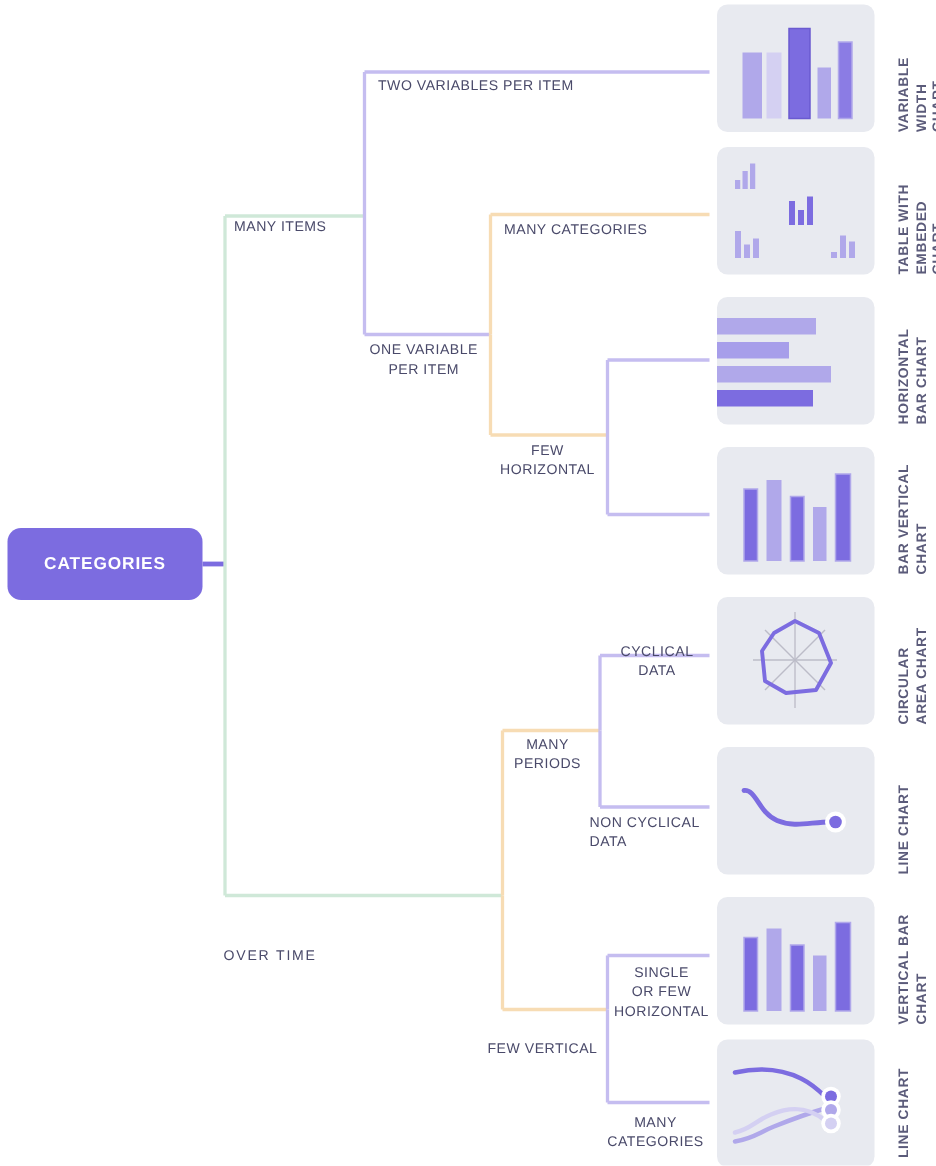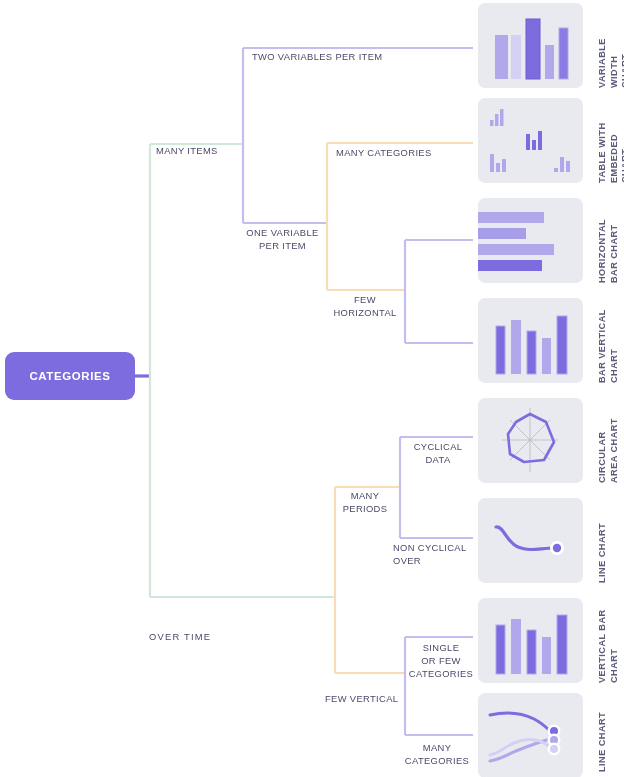--- a/index.html
+++ b/index.html
@@ -126,29 +126,29 @@
   <div class="blabel l" style="left:336px;top:146px;width:140px;">MANY CATEGORIES</div>
 
   <div class="blabel c" style="left:325px;top:293px;width:80px;">FEW
 HORIZONTAL</div>
 
   <div class="blabel c" style="left:331px;top:489px;width:68px;">MANY
 PERIODS</div>
 
   <div class="blabel l" style="left:325px;top:692px;width:90px;">FEW VERTICAL</div>
 
-  <div class="blabel c" style="left:404px;top:440px;width:68px;">CYCLICAL
+  <div class="blabel c" style="left:404px;top:427px;width:68px;">CYCLICAL
 DATA</div>
 
   <div class="blabel l" style="left:393px;top:541px;width:82px;">NON CYCLICAL
-OVER</div>
+DATA</div>
 
   <div class="blabel c" style="left:406px;top:641px;width:70px;">SINGLE
 OR FEW
-CATEGORIES</div>
+HORIZONTAL</div>
 
   <div class="blabel c" style="left:399px;top:741px;width:76px;">MANY
 CATEGORIES</div>
 
   <div class="thumb" style="left:478px;top:3px;">
     <svg viewBox="0 0 105 85">
       <rect x="17" y="32" width="13" height="44" fill="#b0a8ea"></rect>
       <rect x="33" y="32" width="10" height="44" fill="#d4d0f2"></rect>
       <rect x="48" y="16" width="14" height="60" fill="#7c6ce0" stroke="#6a5ad0" stroke-width="1"></rect>
       <rect x="67" y="42" width="9" height="34" fill="#b0a8ea"></rect>

